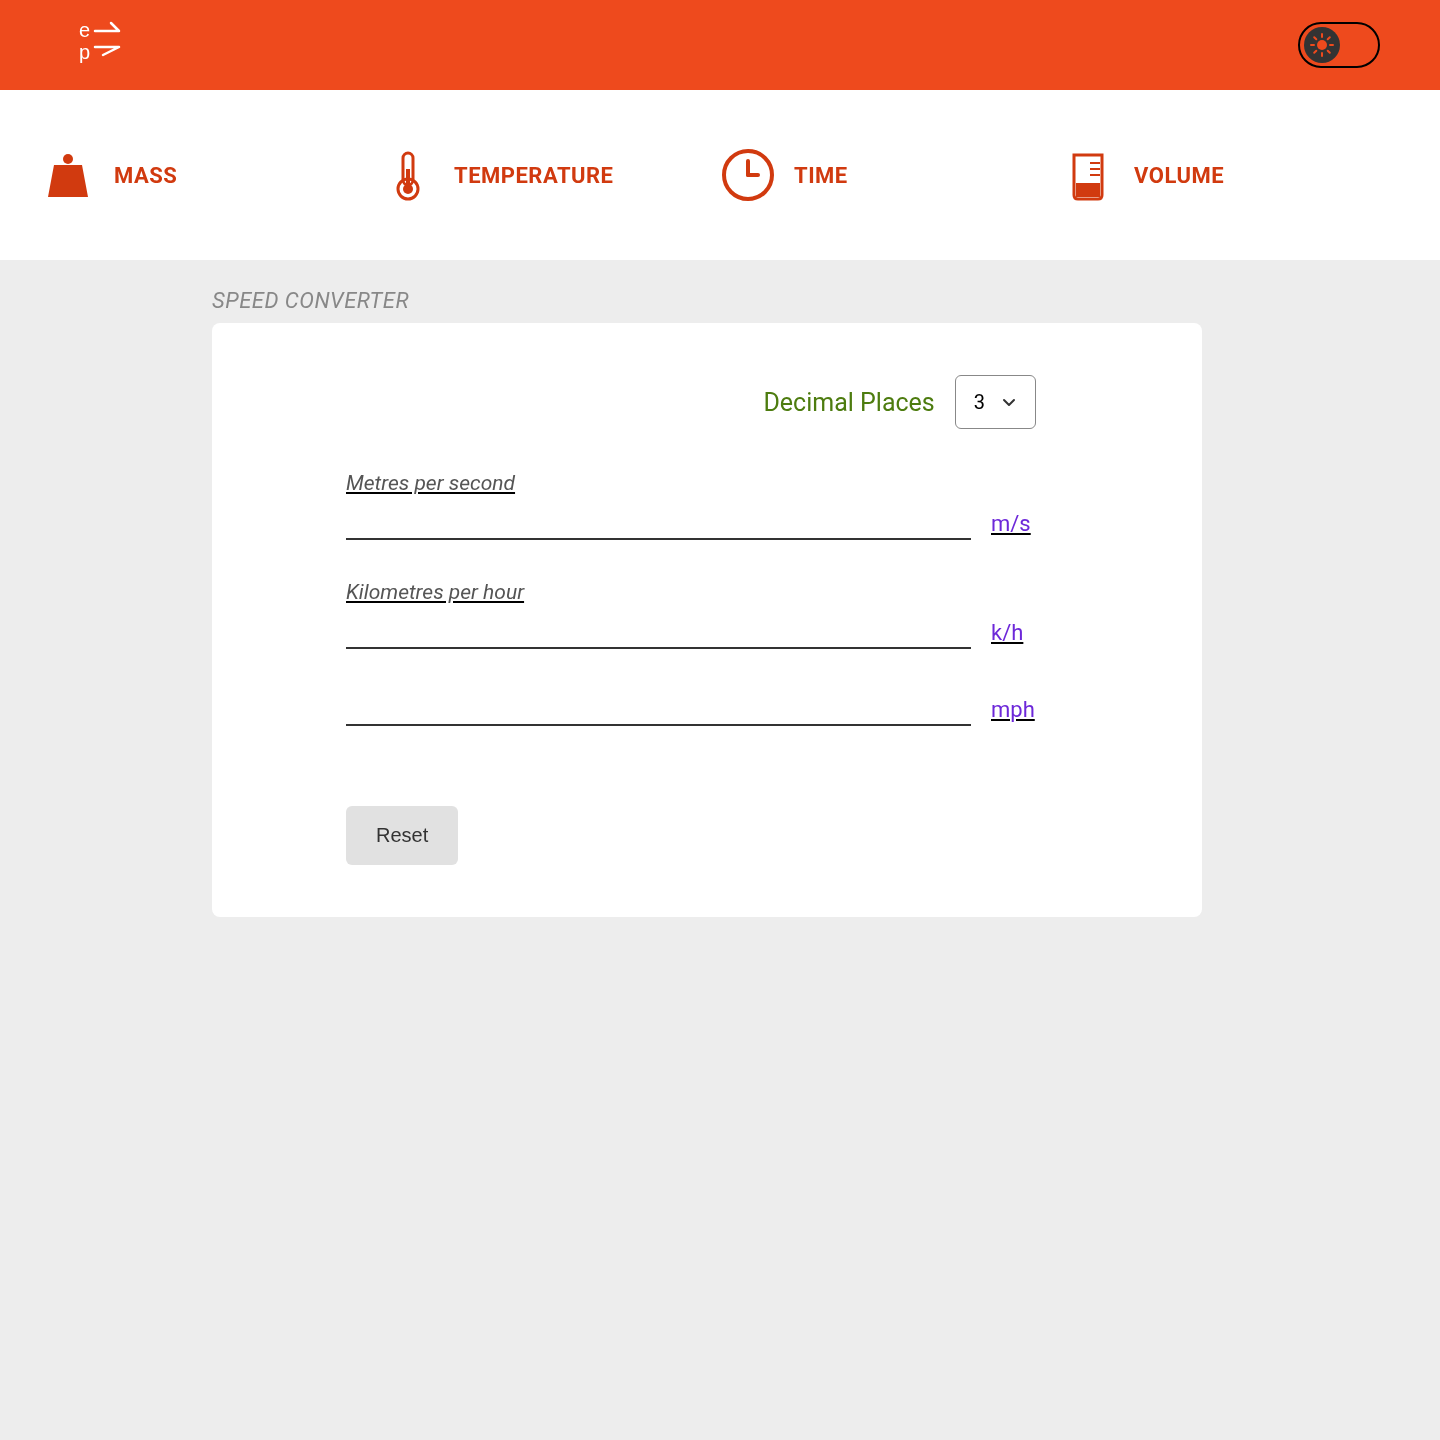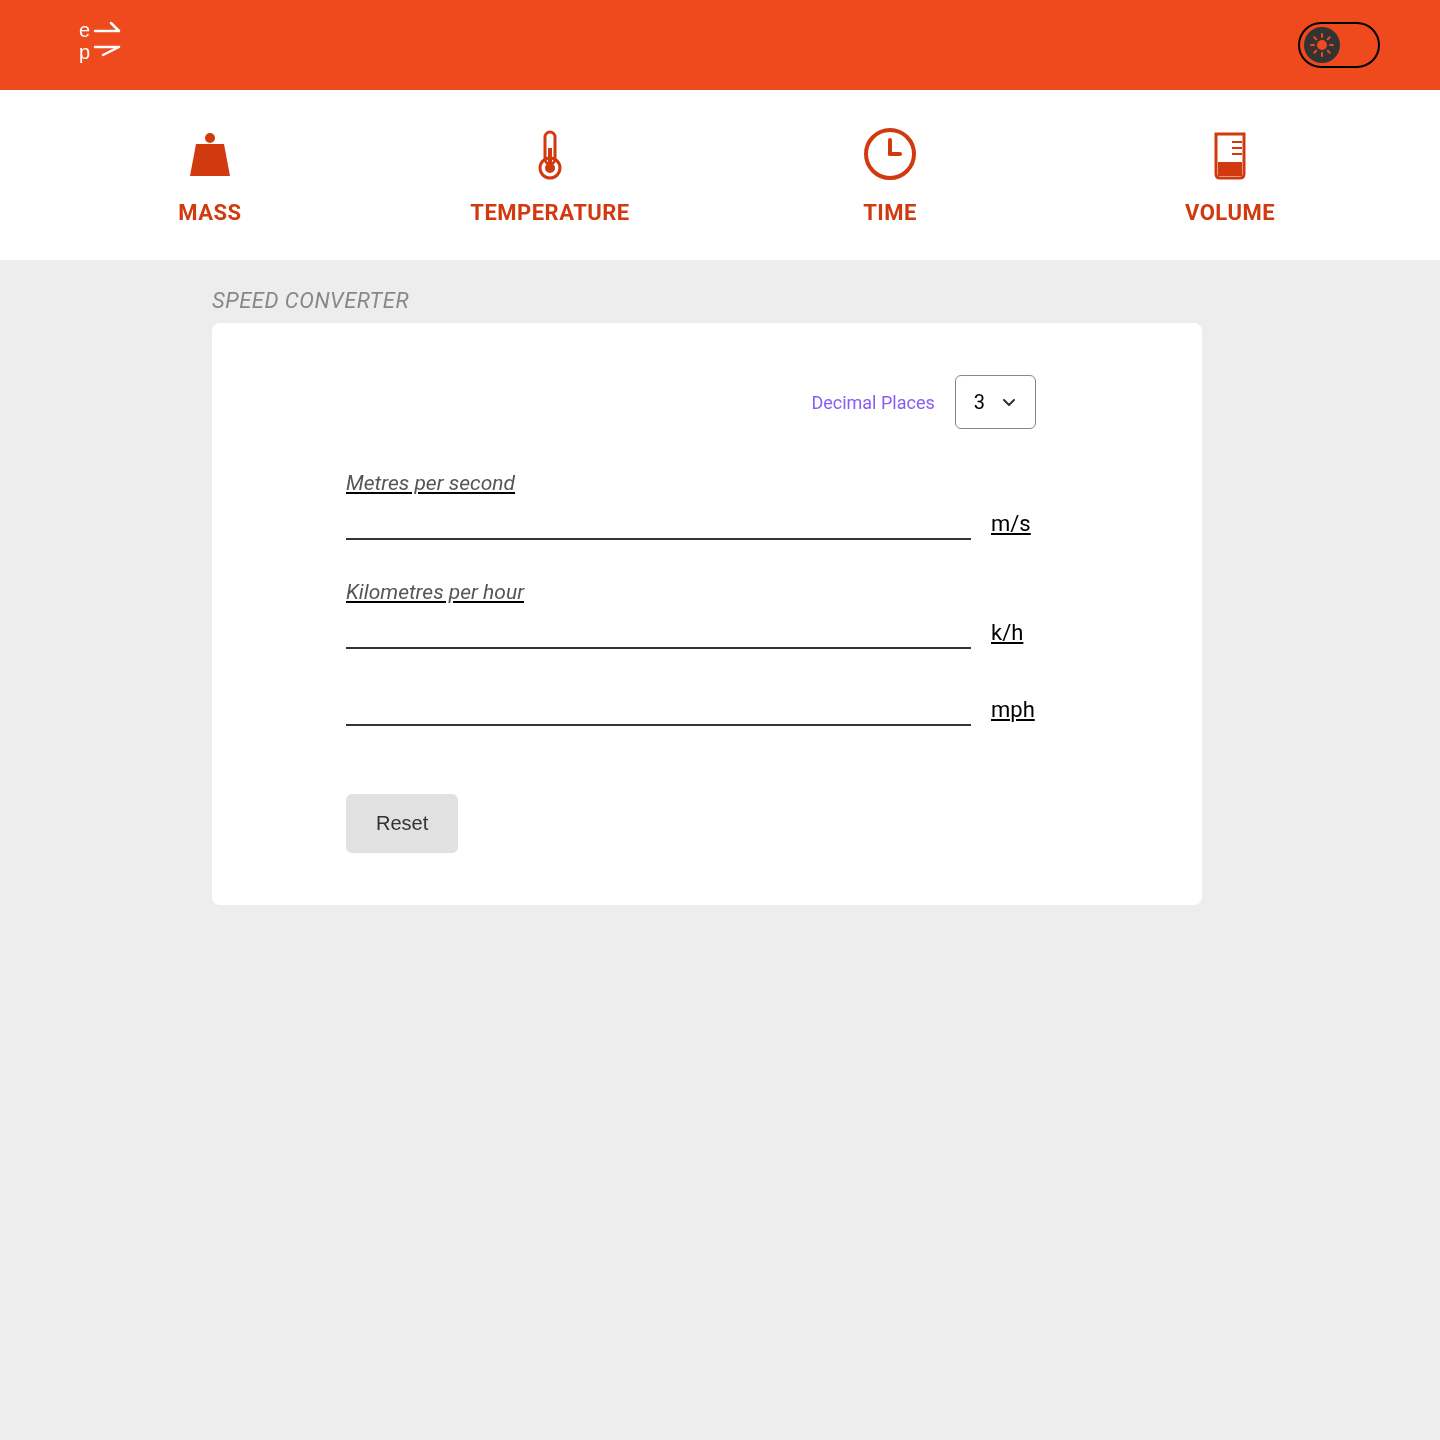--- a/index.html
+++ b/index.html
@@ -45,21 +45,21 @@
   .nav-bar {
     background: #fff;
     height: 170px;
     display: flex;
     align-items: center;
     justify-content: space-around;
     padding: 0 40px;
   }
   .nav-item {
     display: flex;
-    flex-direction: column;
+    flex-direction: row;
     align-items: center;
     gap: 18px;
     cursor: pointer;
     flex: 1;
   }
   .nav-icon {
     width: 56px;
     height: 56px;
     display: flex;
     align-items: center;
@@ -92,22 +92,22 @@
   }
   .decimal-row {
     display: flex;
     align-items: center;
     justify-content: flex-end;
     gap: 20px;
     margin-bottom: 42px;
     padding-right: 100px;
   }
   .decimal-label {
-    font-size: 18px;
-    color: #8b5cf6;
+    font-size: 25px;
+    color: #4d7c0f;
   }
   .decimal-select {
     border: 1px solid #888;
     border-radius: 6px;
     padding: 14px 18px;
     display: flex;
     align-items: center;
     gap: 16px;
     font-size: 20px;
     cursor: pointer;
@@ -133,32 +133,32 @@
     border: none;
     border-bottom: 2px solid #333;
     background: transparent;
     width: 625px;
     font-size: 20px;
     padding: 6px 0;
     outline: none;
   }
   .field-unit {
     font-size: 22px;
-    color: #000000;
+    color: #6d28d9;
     padding-bottom: 4px;
   }
   .reset-btn {
     background: #e1e1e1;
     border: none;
     border-radius: 6px;
     padding: 18px 30px;
     font-size: 20px;
     color: #333;
     cursor: pointer;
-    margin-top: 28px;
+    margin-top: 40px;
   }
 </style>
 </head>
 <body>
 
 <div class="top-bar">
   <div class="logo">
     <svg width="54" height="50" viewBox="0 0 54 50">
       <text x="4" y="20" fill="white" font-size="20" font-family="sans-serif">e</text>
       <text x="4" y="42" fill="white" font-size="20" font-family="sans-serif">p</text>

